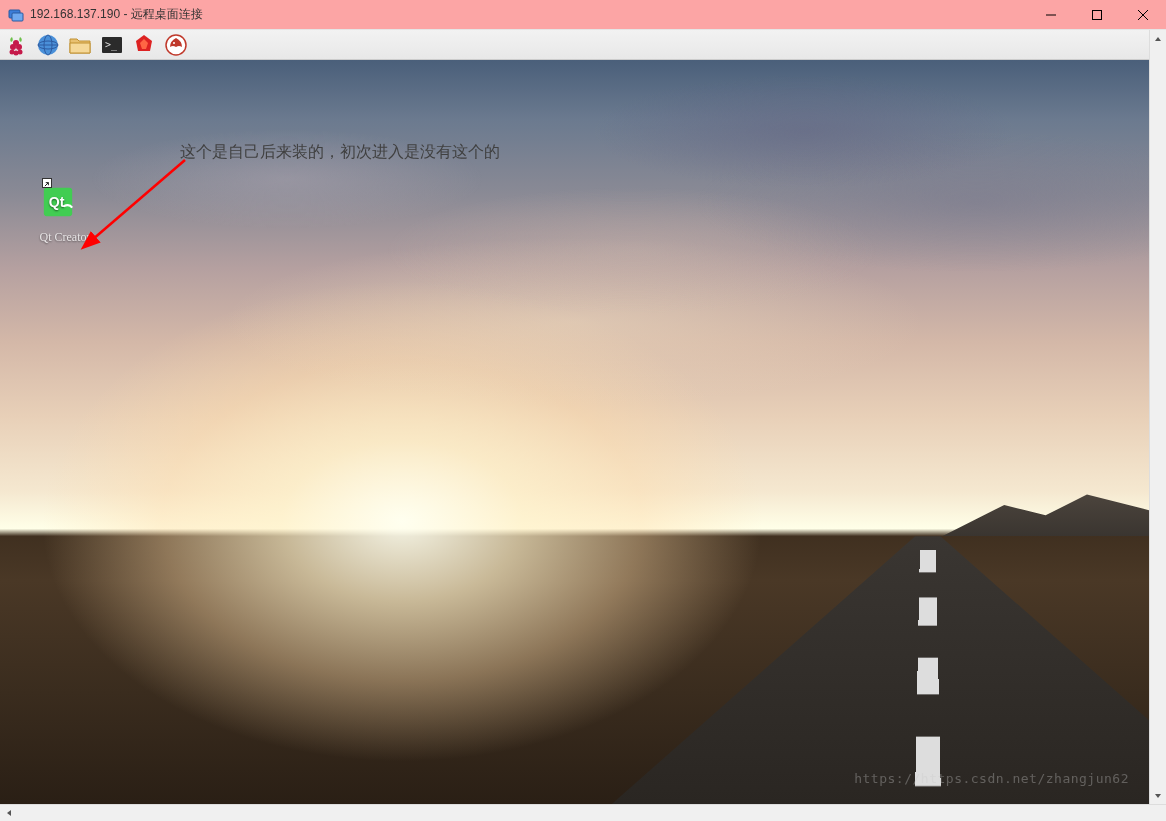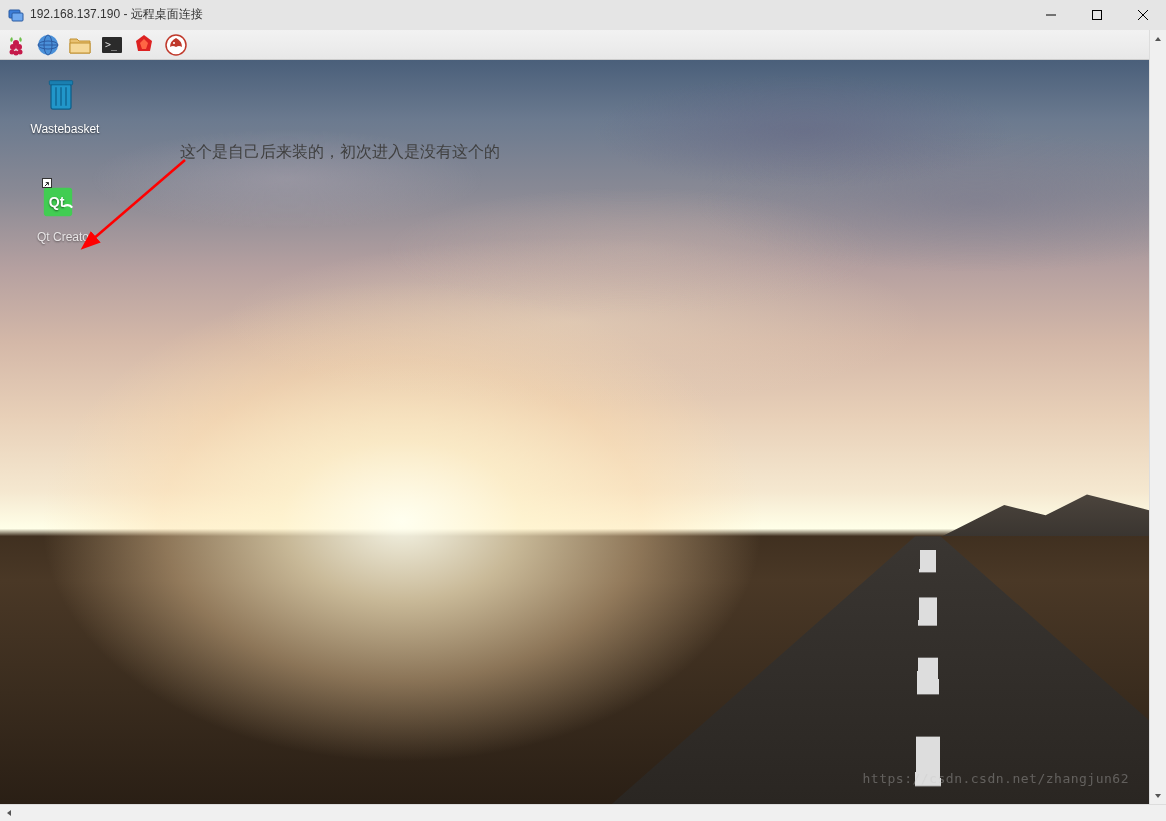--- a/index.html
+++ b/index.html
@@ -8,21 +8,21 @@
   background: #fff;
   width: 1166px;
   height: 821px;
   overflow: hidden;
   position: relative;
 }
 
 
 .titlebar {
   height: 30px;
-  background: #e5e5e5;
+  background: #fca5a5;
   display: flex;
   align-items: center;
   padding-left: 8px;
   border-bottom: 1px solid #e5e5e5;
 }
 .titlebar-icon {
   width: 16px; height: 16px;
   margin-right: 6px;
   display: inline-block;
 }
@@ -304,61 +304,49 @@
     <div class="desktop">
       <div class="wallpaper">
         <div class="clouds"></div>
         <div class="mountain"></div>
         <div class="road">
             <div class="road-edge-l"></div>
             <div class="road-edge-r"></div>
           </div>
       </div>
 
-      <div class="dicon" style="top:10px; left:20px;">
-        <div class="ico">
-          <svg viewBox="0 0 48 48" width="40" height="40">
-            <rect x="12" y="12" width="24" height="30" rx="2" fill="#2196c9" stroke="#0d5f8a" stroke-width="1.5"></rect>
-            <rect x="10" y="8" width="28" height="5" rx="1" fill="#1a7fb0" stroke="#0d5f8a"></rect>
-            <line x1="18" y1="16" x2="18" y2="38" stroke="#0d5f8a" stroke-width="1.5"></line>
-            <line x1="24" y1="16" x2="24" y2="38" stroke="#0d5f8a" stroke-width="1.5"></line>
-            <line x1="30" y1="16" x2="30" y2="38" stroke="#0d5f8a" stroke-width="1.5"></line>
-          </svg>
-        </div>
-        <div class="lbl">Wastebasket</div>
-      </div>
 
       <div class="dicon" style="top:118px; left:20px;">
         <div class="shortcut-arrow">
           <svg viewBox="0 0 8 8" width="7" height="7">
               <path d="M1 7 L5 3 M5 3 L2 3 M5 3 L5 6" stroke="#000" stroke-width="1" fill="none"></path>
             </svg>
         </div>
         <div class="ico">
           <svg viewBox="0 0 48 48" width="34" height="34">
             <rect x="4" y="4" width="40" height="40" rx="4" fill="#41cd52"></rect>
             <text x="11" y="31" fill="#fff" font-size="20" font-weight="bold" font-family="Arial">Qt</text>
             <path d="M32 30 Q40 26 44 32" stroke="#fff" stroke-width="3" fill="none"></path>
           </svg>
         </div>
-        <div class="lbl" style="opacity:0.75;">Qt Creator</div>
+        <div class="lbl" style="opacity:0.75;font-family:Liberation Serif, serif;">Qt Creator</div>
       </div>
 
       <div class="annotation" style="top:82px; left:180px;">这个是自己后来装的，初次进入是没有这个的</div>
 
       <svg class="arrow" style="top:92px; left:80px;" width="110" height="100">
         <defs>
           <marker id="ah" markerWidth="10" markerHeight="10" refX="2" refY="3" orient="auto">
             <path d="M0,0 L0,6 L8,3 Z" fill="#ff0000"></path>
           </marker>
         </defs>
         <line x1="105" y1="8" x2="12" y2="88" stroke="#ff0000" stroke-width="2.5" marker-end="url(#ah)"></line>
       </svg>
 
-      <div class="watermark">https://csdn.csdn.net/zhangjun62</div>
+      <div class="watermark">https://https.csdn.net/zhangjun62</div>
     </div>
   </div>
 
   <div class="vscroll">
     <div class="vscroll-arrow">
       <svg viewBox="0 0 8 8">
           <path d="M4 2 L7 6 L1 6 Z"></path>
         </svg>
     </div>
     <div class="vscroll-arrow bot">

